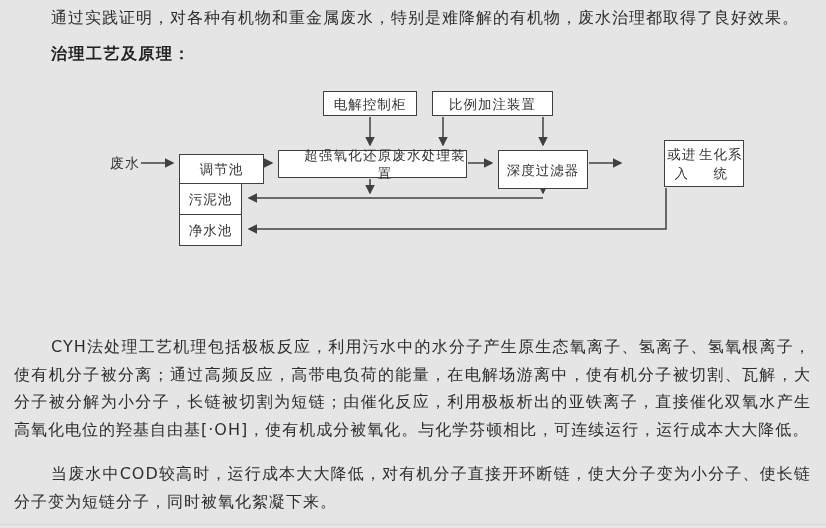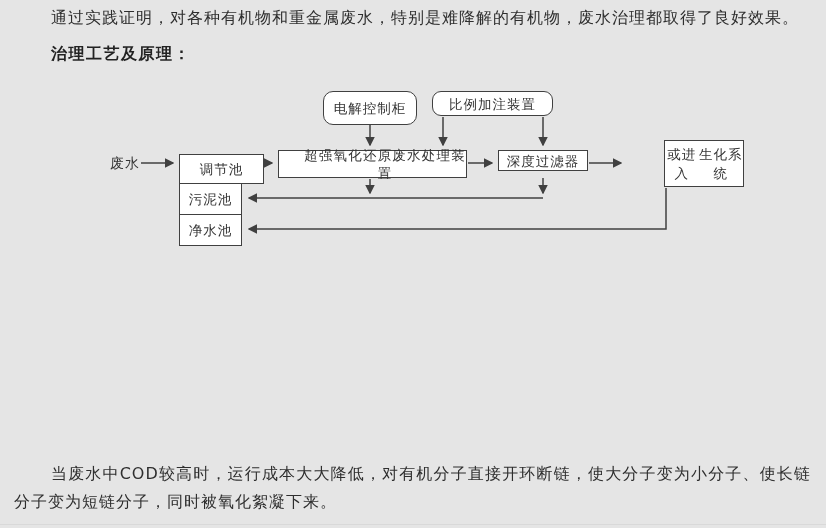--- a/index.html
+++ b/index.html
@@ -52,24 +52,24 @@
     background: #ffffff;
     display: flex;
     align-items: center;
     justify-content: center;
     font-size: 13.5px;
     letter-spacing: 1px;
     color: #333333;
     text-align: center;
     line-height: 18px;
   }
-  .box-cabinet   { left: 323px; top: 6px;   width: 94px;  height: 34px; border-radius: 10px; }
-  .box-dosing    { left: 432px; top: 6px;   width: 121px; height: 25px; border-radius: 9px; }
+  .box-cabinet   { left: 323px; top: 6px;   width: 94px;  height: 25px; }
+  .box-dosing    { left: 432px; top: 6px;   width: 121px; height: 25px; }
   .box-oxidation { left: 278px; top: 65px;  width: 189px; height: 28px; letter-spacing: 1.2px; padding-left: 25px; }
-  .box-filter    { left: 498px; top: 65px;  width: 90px;  height: 21px; }
+  .box-filter    { left: 498px; top: 65px;  width: 90px;  height: 39px; }
   .box-bio       { left: 664px; top: 55px;  width: 80px;  height: 47px; flex-direction: row; line-height: 19px; }
   .box-regulate  { left: 179px; top: 69px;  width: 85px;  height: 30px; }
   .box-sludge    { left: 179px; top: 97.5px; width: 63px; height: 33px; justify-content: center; }
   .box-clean     { left: 179px; top: 129px; width: 63px;  height: 32px; }
   .inlet-label {
     position: absolute;
     left: 110px; top: 70px;
     font-size: 14px;
     letter-spacing: 1px;
     color: #333333;
@@ -136,16 +136,17 @@
       <span>调节池</span>
     </div>
     <div class="fbox box-sludge">
       <span>污泥池</span>
     </div>
     <div class="fbox box-clean">
       <span>净水池</span>
     </div>
   </div>
 
+  <p class="para p3">CYH法处理工艺机理包括极板反应，利用污水中的水分子产生原生态氧离子、氢离子、氢氧根离子，使有机分子被分离；通过高频反应，高带电负荷的能量，在电解场游离中，使有机分子被切割、瓦解，大分子被分解为小分子，长链被切割为短链；由催化反应，利用极板析出的亚铁离子，直接催化双氧水产生高氧化电位的羟基自由基[·OH]，使有机成分被氧化。与化学芬顿相比，可连续运行，运行成本大大降低。</p>
   <p class="para p4">当废水中COD较高时，运行成本大大降低，对有机分子直接开环断链，使大分子变为小分子、使长链分子变为短链分子，同时被氧化絮凝下来。</p>
 
   <div class="bottom-rule"></div>
 </div>
 
 </body></html>

